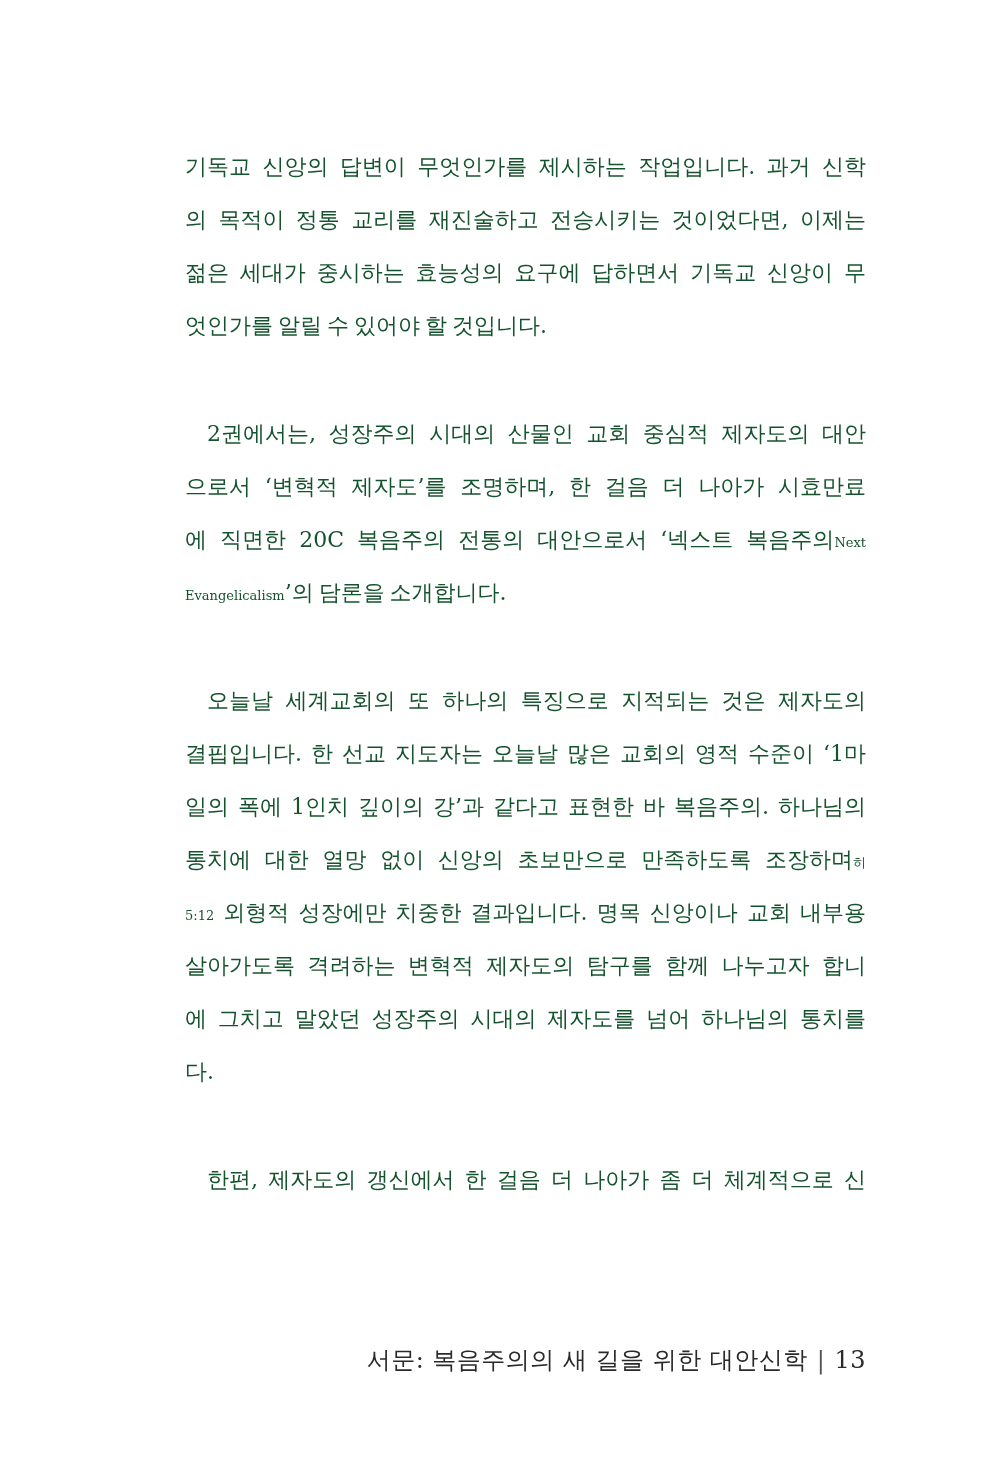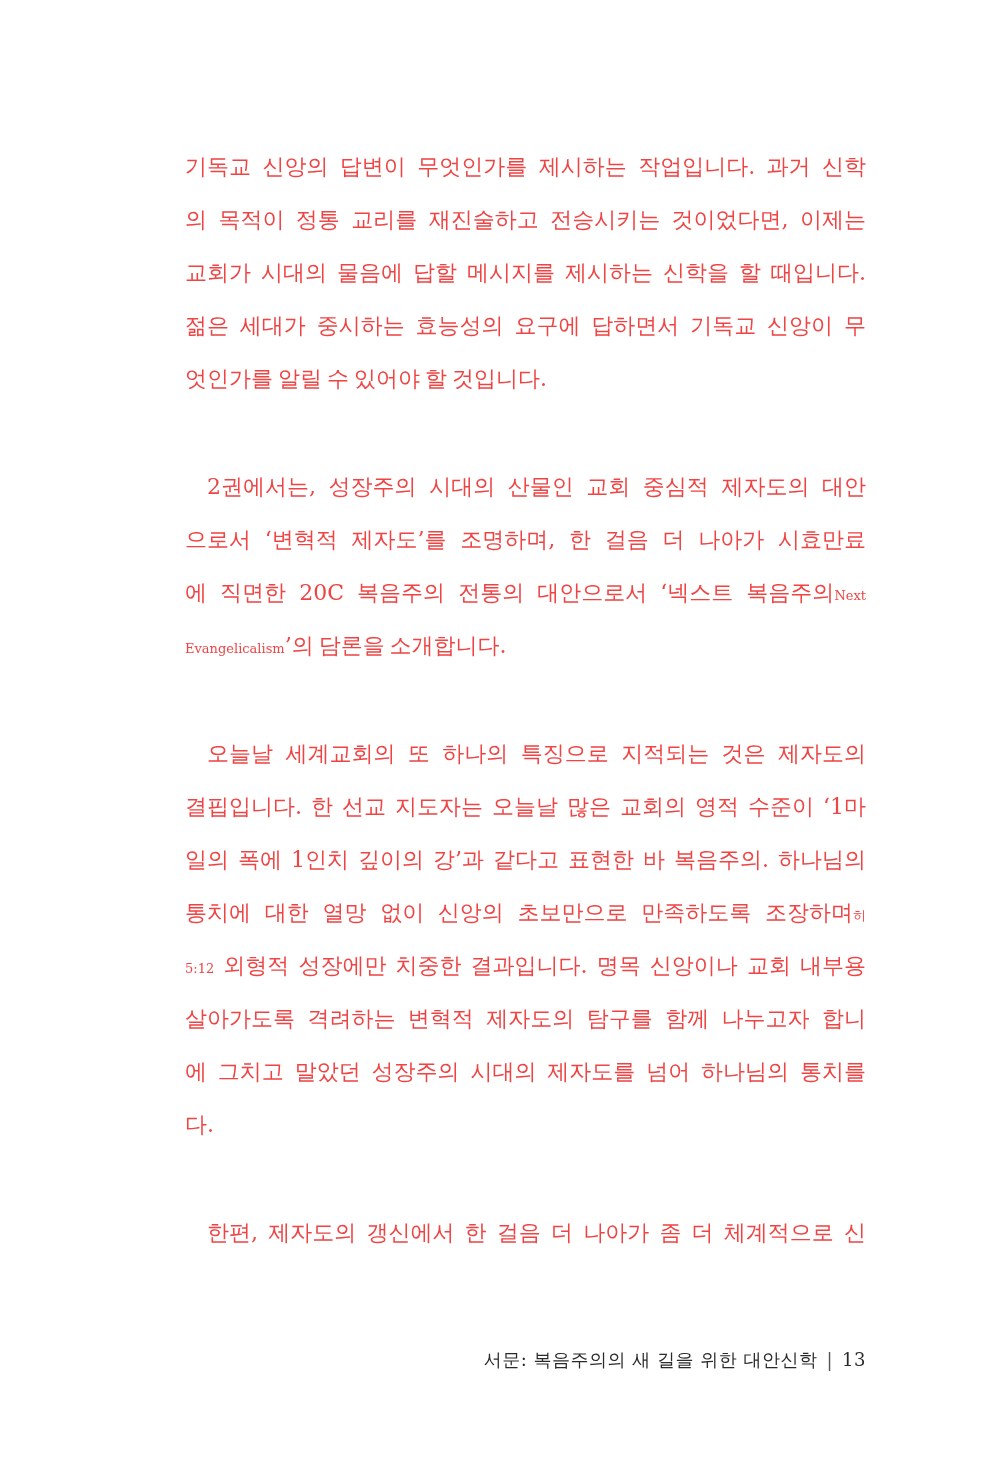--- a/index.html
+++ b/index.html
@@ -46,39 +46,38 @@
   .line.indent {
     text-indent: 22px;
   }
   .seg-small {
     font-size: 13px;
   }
   .running-footer {
     position: absolute;
     top: 1346px;
     right: 134px;
-    font-size: 18px;
+    font-size: 24px;
     line-height: 28px;
     color: #2a2a2a;
     letter-spacing: 0.5px;
     white-space: nowrap;
   }
   .footer-sep {
     margin: 0 9px;
     color: #555555;
   }
 </style>
 </head>
 <body style="background: rgb(255, 255, 255);">
 
-<main class="text-block" id="paragraphs" style="color: #ef4444;">
+<main class="text-block" id="paragraphs" style="color: #14532d;">
     <div class="para">
       <div class="line justify"><span>기독교 신앙의 답변이 무엇인가를 제시하는 작업입니다. 과거 신학</span></div>
       <div class="line justify"><span>의 목적이 정통 교리를 재진술하고 전승시키는 것이었다면, 이제는</span></div>
-      <div class="line justify"><span>교회가 시대의 물음에 답할 메시지를 제시하는 신학을 할 때입니다.</span></div>
       <div class="line justify"><span>젊은 세대가 중시하는 효능성의 요구에 답하면서 기독교 신앙이 무</span></div>
       <div class="line plain"><span>엇인가를 알릴 수 있어야 할 것입니다.</span></div>
     </div>
     <div class="para">
       <div class="line justify indent"><span>2권에서는, 성장주의 시대의 산물인 교회 중심적 제자도의 대안</span></div>
       <div class="line justify"><span>으로서 ‘변혁적 제자도’를 조명하며, 한 걸음 더 나아가 시효만료</span></div>
       <div class="line justify"><span>에 직면한 20C 복음주의 전통의 대안으로서 ‘넥스트 복음주의</span><span class="seg-small">Next</span></div>
       <div class="line plain"><span class="seg-small">Evangelicalism</span><span>’의 담론을 소개합니다.</span></div>
     </div>
     <div class="para">

